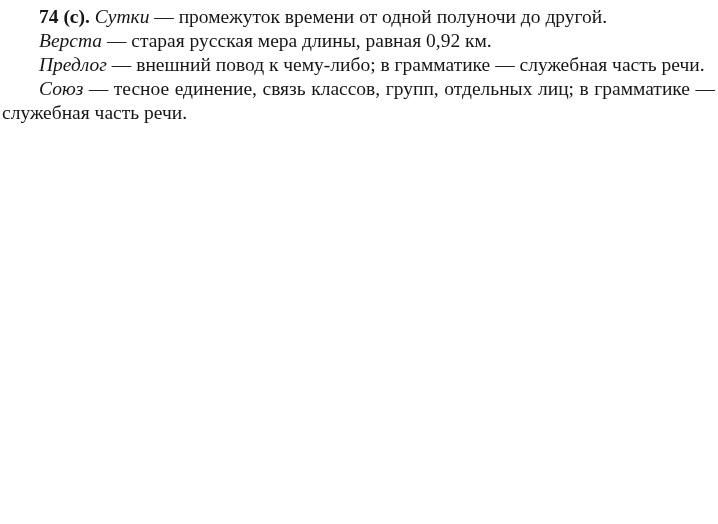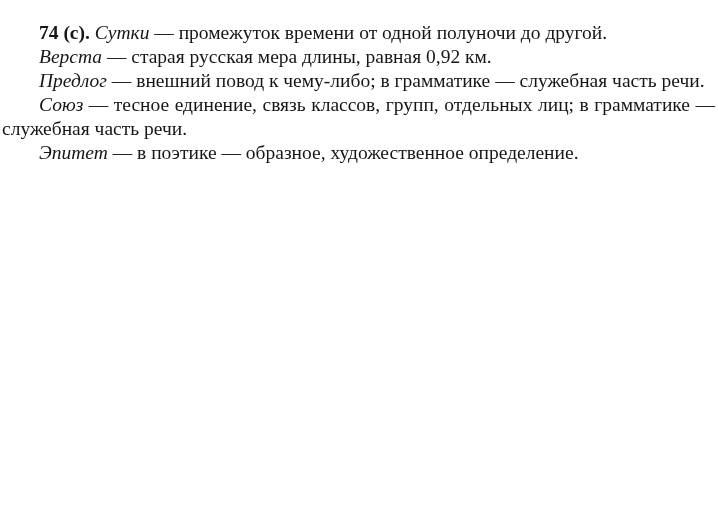--- a/index.html
+++ b/index.html
@@ -9,21 +9,21 @@
   }
   body {
     width: 718px;
     height: 524px;
     overflow: hidden;
   }
   .page {
     box-sizing: border-box;
     width: 718px;
     height: 524px;
-    padding: 21px 3px 0 2px;
+    padding: 5px 3px 0 2px;
     background: #ffffff;
     color: #161616;
     font-family: "Liberation Serif", "DejaVu Serif", serif;
     font-size: 19.5px;
     line-height: 24.1px;
     text-align: justify;
   }
   .para {
     margin: 0;
     text-indent: 37px;
@@ -46,19 +46,18 @@
 
   <p class="para"><b class="exercise-number">74 (с).</b> <i class="term">Сутки</i><span> — промежуток времени от одной полуночи до другой.</span></p>
 
   <p class="para"><i class="term">Верста</i><span> — старая русская мера длины, равная 0,92 км.</span></p>
 
   <p class="para"><i class="term">Предлог</i><span> — внешний повод к чему-либо; в грамматике — служебная часть речи.</span></p>
 
   <p class="para"><i class="term">Союз</i><span> — тесное единение, связь классов, групп, отдельных лиц; в грамматике — служебная часть речи.</span></p>
 
 
-  <p class="para"><i class="term">Эпитет</i><span> — в поэтике — образное, художественное определение.</span></p>
 
 
 
 
 
 </div>
 
 </body></html>

